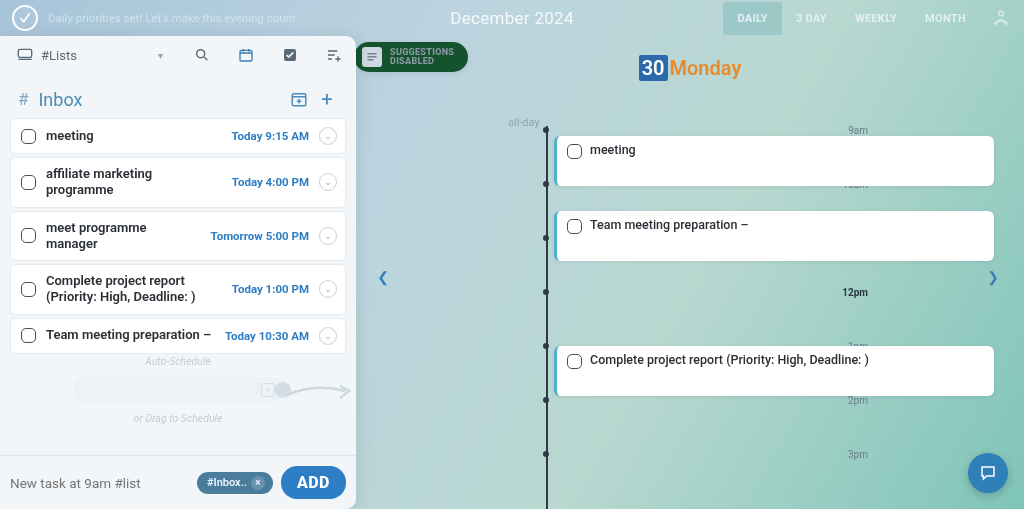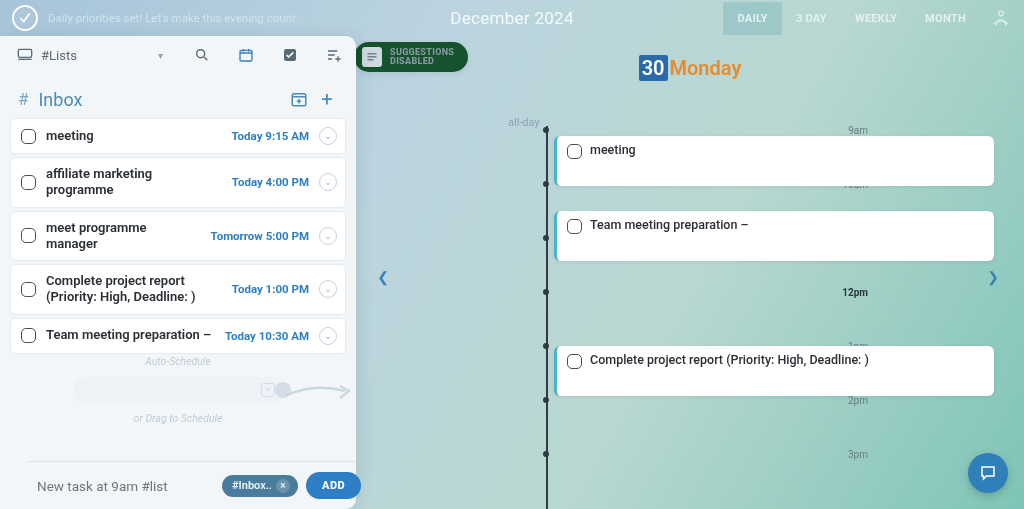--- a/index.html
+++ b/index.html
@@ -40,25 +40,25 @@
   .task-caret { width:18px; height:18px; border:1.5px solid #c6d2dc; border-radius:50%; display:flex; align-items:center; justify-content:center; font-size:9px; color:#9fb0bf; cursor:pointer;}
 
   .autoschedule-hint { flex:1; display:flex; align-items:flex-start; justify-content:center; padding-top:20px; opacity:0.5; position:relative;}
   .hint-box { width: 210px; height: 26px; background:#e9eff4; border-radius:14px; position:relative; }
   .hint-handle { position:absolute; right:-8px; top:5px; width:16px; height:16px; background:#b8c6d2; border-radius:50%; }
   .hint-arrow { position:absolute; right:-72px; top:2px; width:70px; height:32px; }
   .hint-label-top { position:absolute; top:-22px; font-size:10.5px; color:#8fa3b3; left:50%; transform:translateX(-50%); font-style:italic;}
   .hint-label-bot { position:absolute; bottom:-22px; font-size:10.5px; color:#8fa3b3; left:50%; transform:translateX(-50%); font-style:italic;}
   .hint-small { position:absolute; width:14px;height:14px; border:1.5px solid #b8c6d2; border-radius:3px; right:8px; top:6px; display:flex;align-items:center;justify-content:center;font-size:9px;color:#b8c6d2;}
 
-  .new-task-bar { border-top:1px solid #dde6ed; padding: 10px 10px; display:flex; align-items:center; gap:8px;margin-left:27px; }
+  .new-task-bar { border-top:1px solid #dde6ed; padding: 10px 10px; display:flex; align-items:center; gap:8px; }
   .new-task-input { flex:1; border:none; background:transparent; font-size:13.5px; color:#8fa0ae; outline:none; }
   .chip { background:#4a7d9b; color:#e8f3f8; font-size:11px; padding:4px 8px 4px 10px; border-radius:14px; display:flex; align-items:center; gap:4px; font-weight:600;}
   .chip .x { width:14px;height:14px;background:#6993ac;border-radius:50%;display:flex;align-items:center;justify-content:center;font-size:10px; cursor:pointer;}
-  .add-btn { background:#2d7ec4; color:#fff; font-size:11px; font-weight:800; padding:7px 16px; border-radius:16px; border:none; cursor:pointer; letter-spacing:0.5px;}
+  .add-btn { background:#2d7ec4; color:#fff; font-size:16px; font-weight:800; padding:7px 16px; border-radius:16px; border:none; cursor:pointer; letter-spacing:0.5px;}
 
   
   .suggestions-pill { position:absolute; left: 354px; top: 42px; background:#14532d; border-radius: 18px; padding: 5px 14px 5px 8px; display:flex; align-items:center; gap:8px; box-shadow: 0 2px 6px rgba(0,0,0,0.08); cursor:pointer; }
   .suggestions-pill .pill-ico { width:20px;height:20px; background:#cfd9e1; border-radius:3px; display:flex;align-items:center;justify-content:center;}
   .suggestions-pill .pill-txt { font-size:9px; font-weight:800; color:#8a97a2; line-height:1.05; letter-spacing:0.3px;}
 
   
   .calendar { flex:1; position:relative; }
   .day-header { text-align:center; padding-top: 20px; font-size: 20px; }
   .day-num { background:#2b6aa8; color:#fff; padding:1px 3px; border-radius:2px; font-weight:600;}

